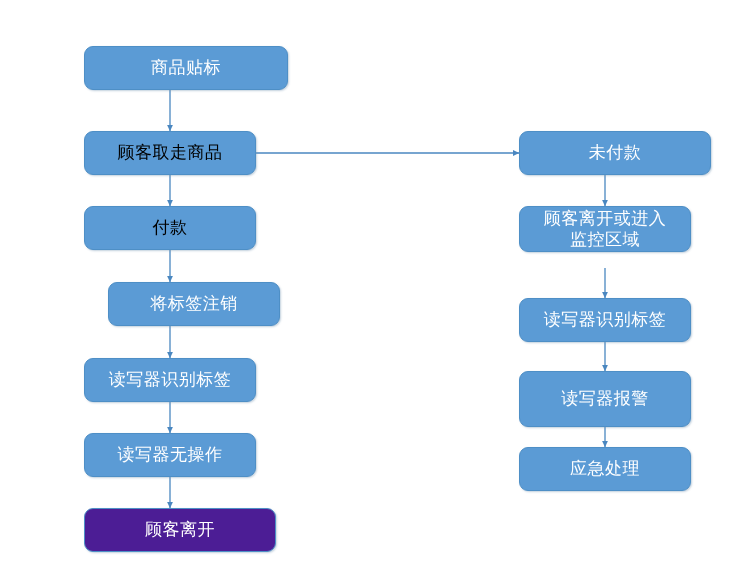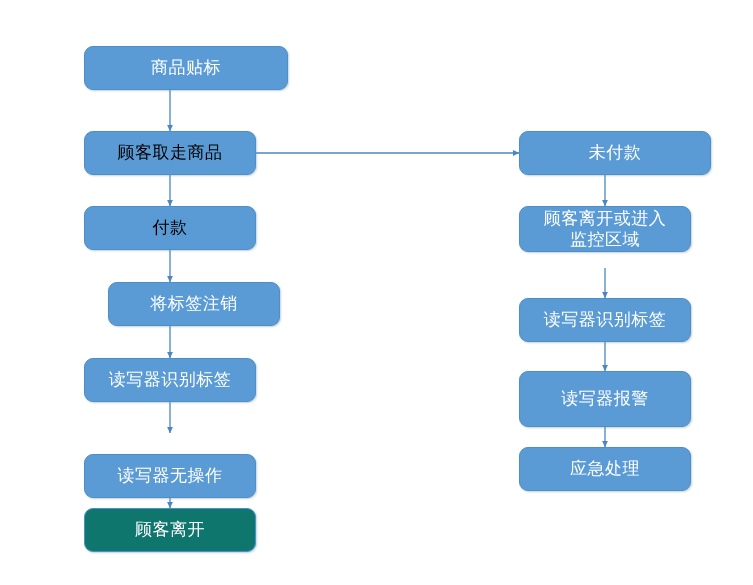--- a/index.html
+++ b/index.html
@@ -83,24 +83,24 @@
       </div>
       <div class="node" style="left: 84px; top: 206px; width: 172px; height: 44px; background: rgb(91, 155, 213); border-color: rgb(78, 143, 198); color: #000000;">
         <span class="label">付款</span>
       </div>
       <div class="node" style="left: 84px; top: 282px; width: 172px; height: 44px; background: rgb(91, 155, 213); border-color: rgb(78, 143, 198); color: rgb(255, 255, 255); margin-left: 24px;">
         <span class="label">将标签注销</span>
       </div>
       <div class="node" style="left: 84px; top: 358px; width: 172px; height: 44px; background: rgb(91, 155, 213); border-color: rgb(78, 143, 198); color: rgb(255, 255, 255);">
         <span class="label">读写器识别标签</span>
       </div>
-      <div class="node" style="left: 84px; top: 433px; width: 172px; height: 44px; background: rgb(91, 155, 213); border-color: rgb(78, 143, 198); color: rgb(255, 255, 255); margin-top: 21px;">
+      <div class="node" style="left: 84px; top: 433px; width: 172px; height: 44px; background: rgb(91, 155, 213); border-color: rgb(78, 143, 198); color: rgb(255, 255, 255);">
         <span class="label">读写器无操作</span>
       </div>
-      <div class="node" style="left: 84px; top: 508px; width: 172px; height: 44px; background: #0f766e; border-color: rgb(78, 143, 198); color: rgb(255, 255, 255);">
+      <div class="node" style="left: 84px; top: 508px; width: 192px; height: 44px; background: #4c1d95; border-color: rgb(78, 143, 198); color: rgb(255, 255, 255);">
         <span class="label">顾客离开</span>
       </div>
       <div class="node" style="left: 519px; top: 131px; width: 192px; height: 44px; background: rgb(91, 155, 213); border-color: rgb(78, 143, 198); color: rgb(255, 255, 255);">
         <span class="label">未付款</span>
       </div>
       <div class="node" style="left: 519px; top: 206px; width: 172px; height: 46px; background: rgb(91, 155, 213); border-color: rgb(78, 143, 198); color: rgb(255, 255, 255);">
         <span class="label">顾客离开或进入
 监控区域</span>
       </div>
       <div class="node" style="left: 519px; top: 298px; width: 172px; height: 44px; background: rgb(91, 155, 213); border-color: rgb(78, 143, 198); color: rgb(255, 255, 255);">

